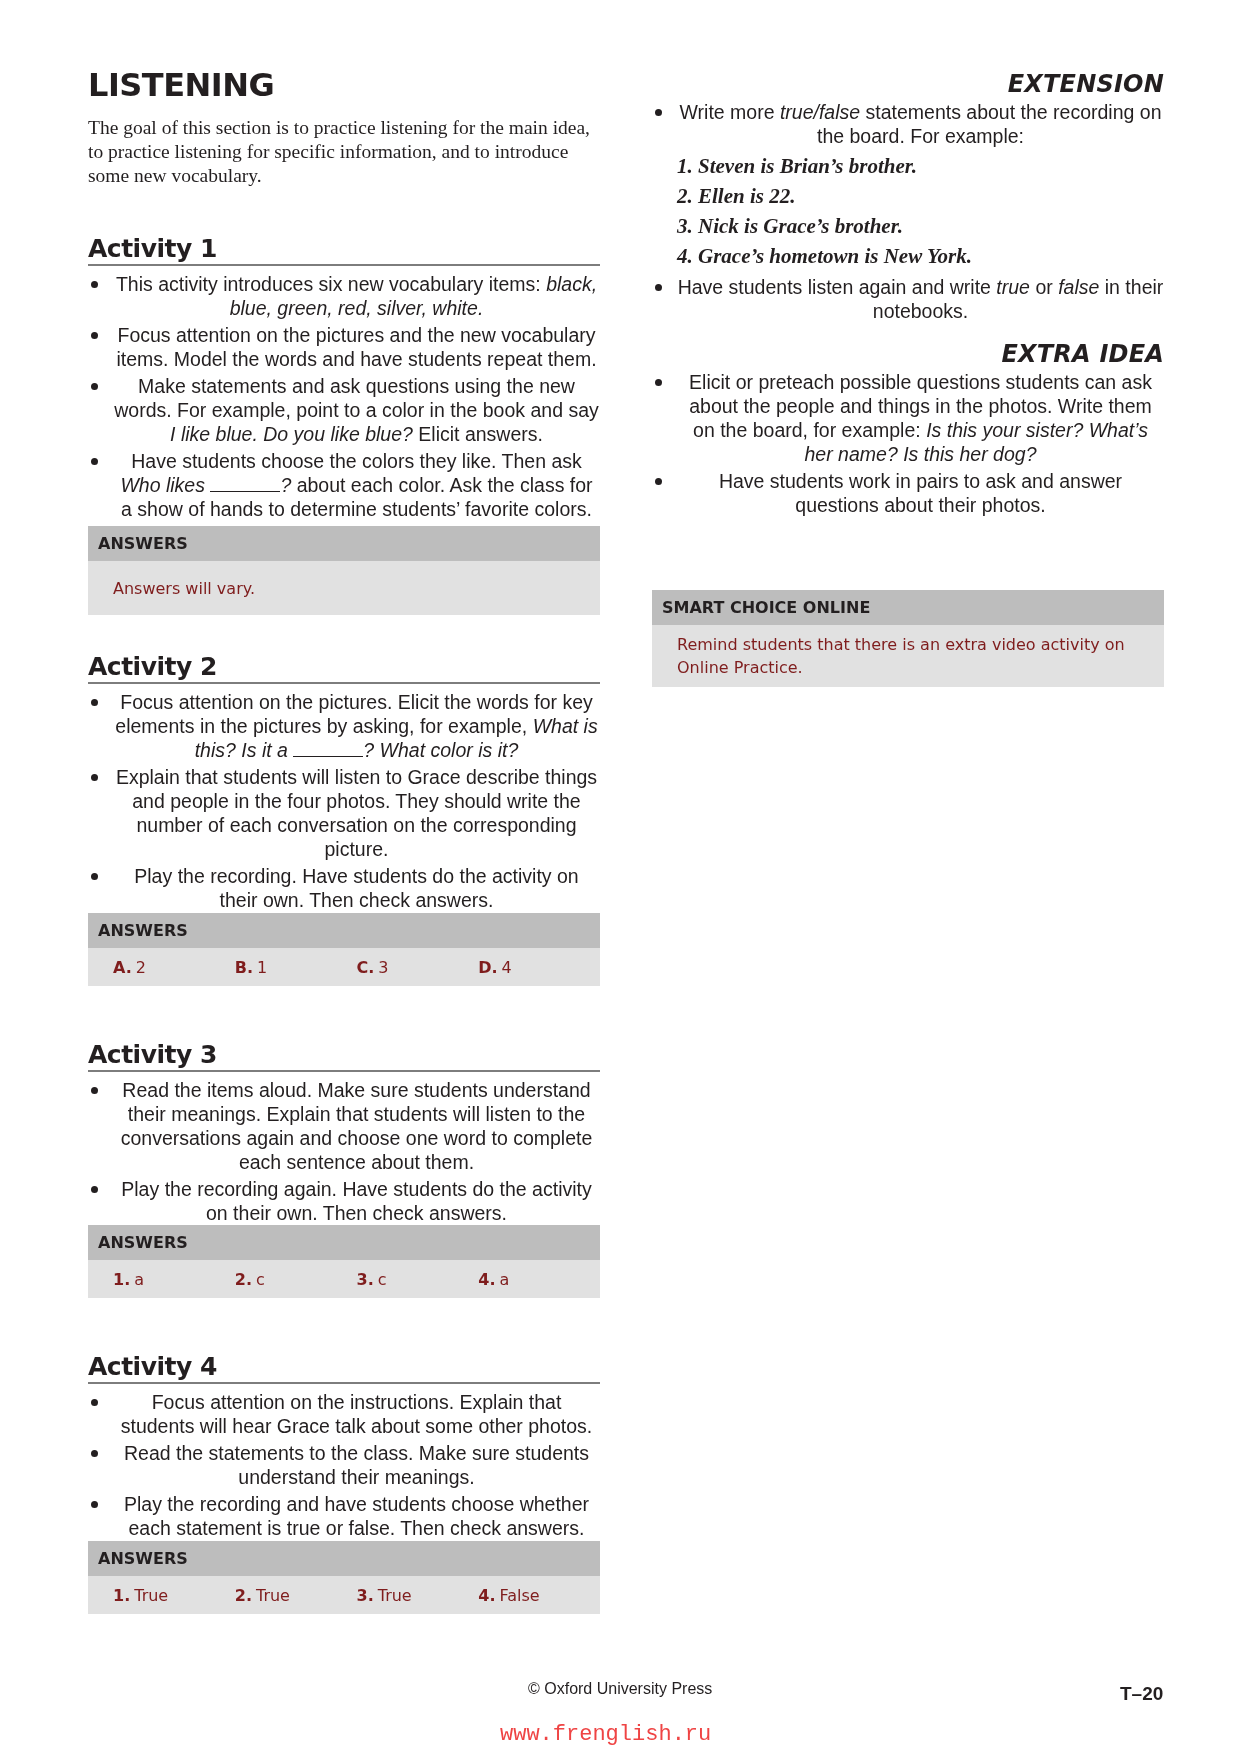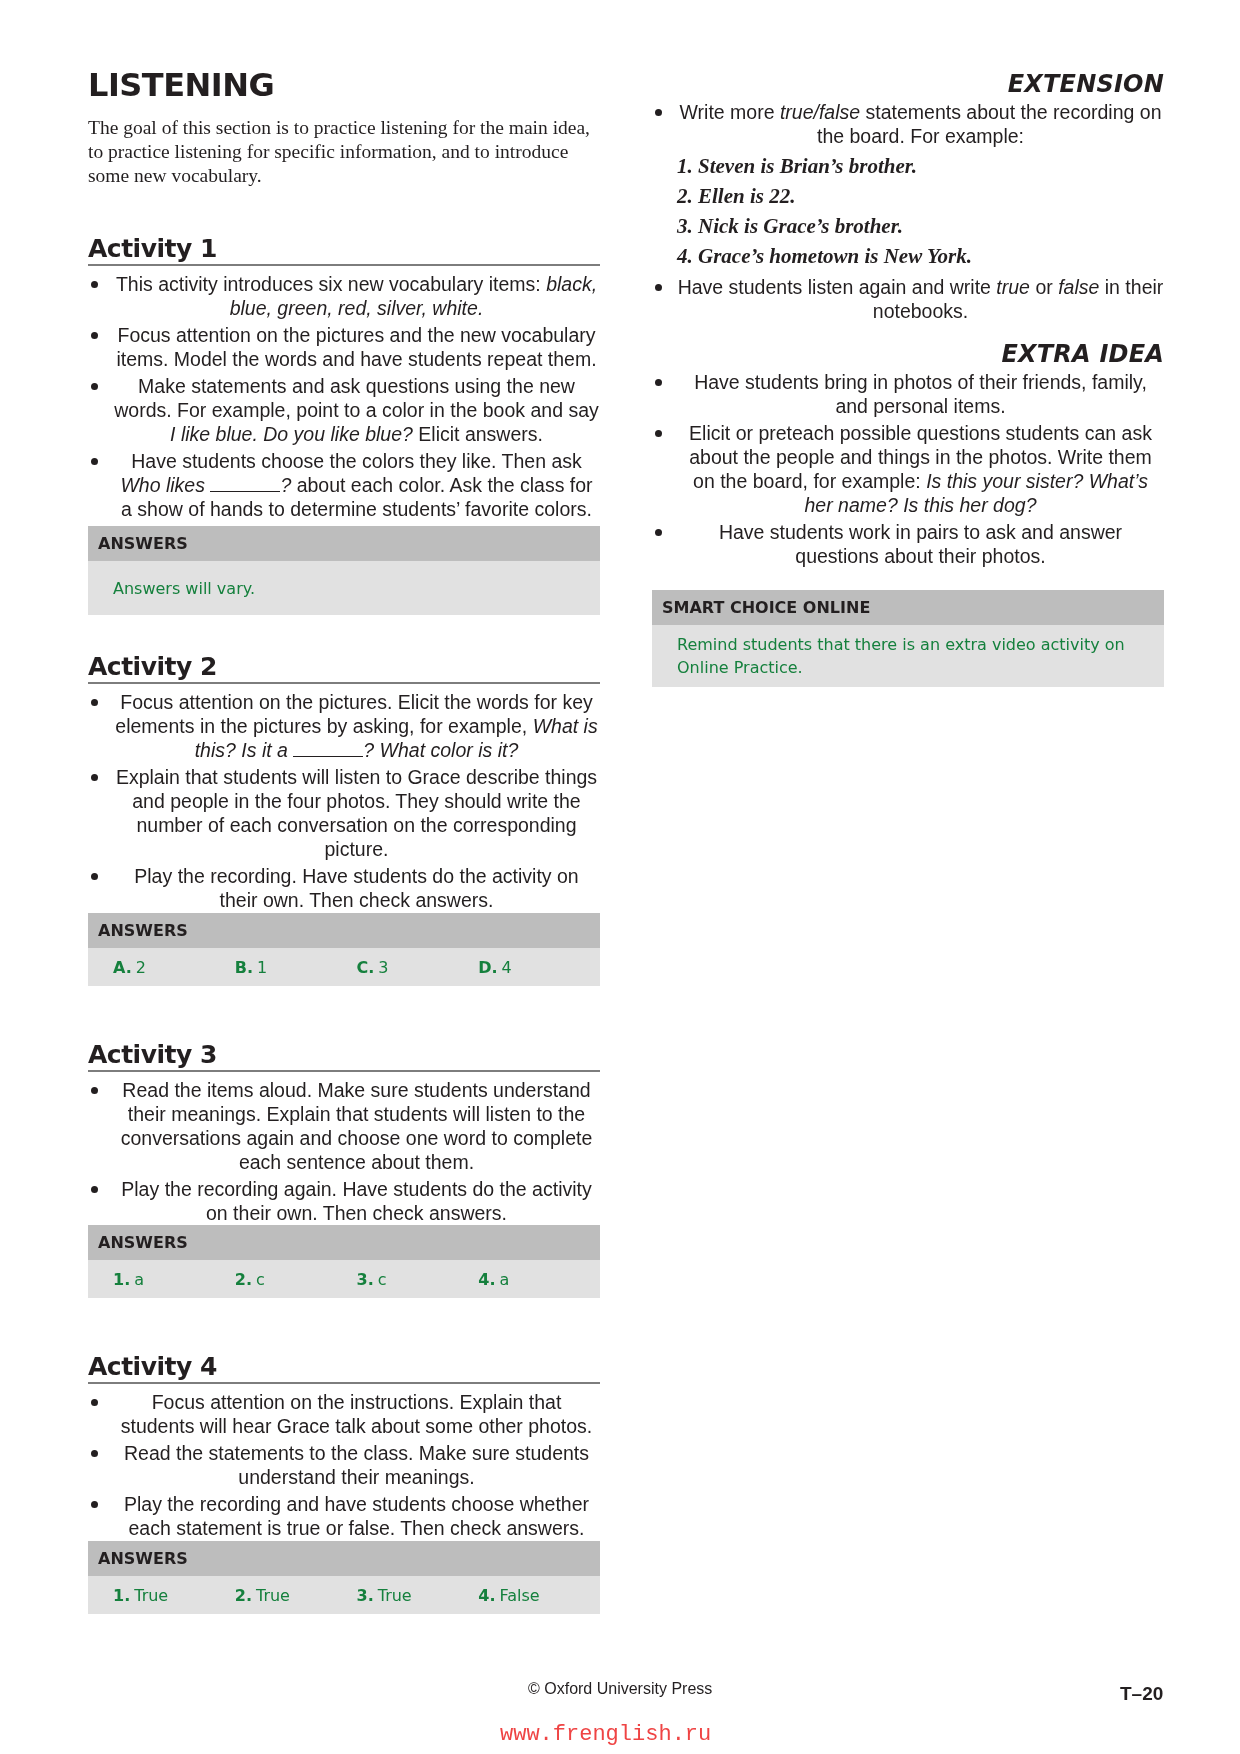--- a/index.html
+++ b/index.html
@@ -36,21 +36,21 @@
   i { font-style: italic; }
   .blank { display: inline-block; width: 70px; border-bottom: 1px solid #231f20; height: 15px; vertical-align: baseline; }
 
   .answers { position: absolute; left: 0; width: 512px; }
   .answers .ahead {
     background: #bdbdbd; height: 35px; line-height: 35px; padding-left: 10px;
     font-family: "DejaVu Sans", sans-serif; font-weight: bold; font-size: 16px; color: #231f20;
   }
   .answers .abody {
     background: #e1e1e1; min-height: 38px; padding-left: 25px;
-    font-family: "DejaVu Sans", sans-serif; font-size: 16px; color: #15803d;
+    font-family: "DejaVu Sans", sans-serif; font-size: 16px; color: #7f1d1d;
     display: flex; align-items: center;
   }
   .answers .abody.text { padding-top: 8px; padding-bottom: 8px; line-height: 23px; }
   .answers .acell { width: 128px; }
   .answers .acell b { font-weight: bold; margin-right: 4px; }
 
   .right-head {
     margin: 0; font-family: "DejaVu Sans", sans-serif; font-weight: bold; font-style: italic;
     font-size: 24px; letter-spacing: 0.2px; text-align: right;
   }
@@ -151,21 +151,20 @@
         <li>4. Grace’s hometown is New York.</li>
       </ul>
       <ul class="bullets" style="margin-top:0">
         <li><span class="dot"></span>Have students listen again and write <i>true</i> or <i>false</i> in their notebooks.</li>
       </ul>
     </div>
 
     <div style="position:absolute; left:0; top:340px; width:512px;">
       <h3 class="right-head">EXTRA IDEA</h3>
       <ul class="bullets" style="margin-top:2px">
-          <li><span class="dot"></span>Have students bring in photos of their friends, family, and personal items.</li>
           <li><span class="dot"></span>Elicit or preteach possible questions students can ask about the people and things in the photos. Write them on the board, for example: <i>Is this your sister? What’s her name? Is this her dog?</i></li>
           <li><span class="dot"></span>Have students work in pairs to ask and answer questions about their photos.</li>
         </ul>
     </div>
 
     <div class="answers" style="top:590px">
       <div class="ahead">SMART CHOICE ONLINE</div>
       <div class="abody text">Remind students that there is an extra video activity on Online Practice.</div>
     </div>
   </div>

